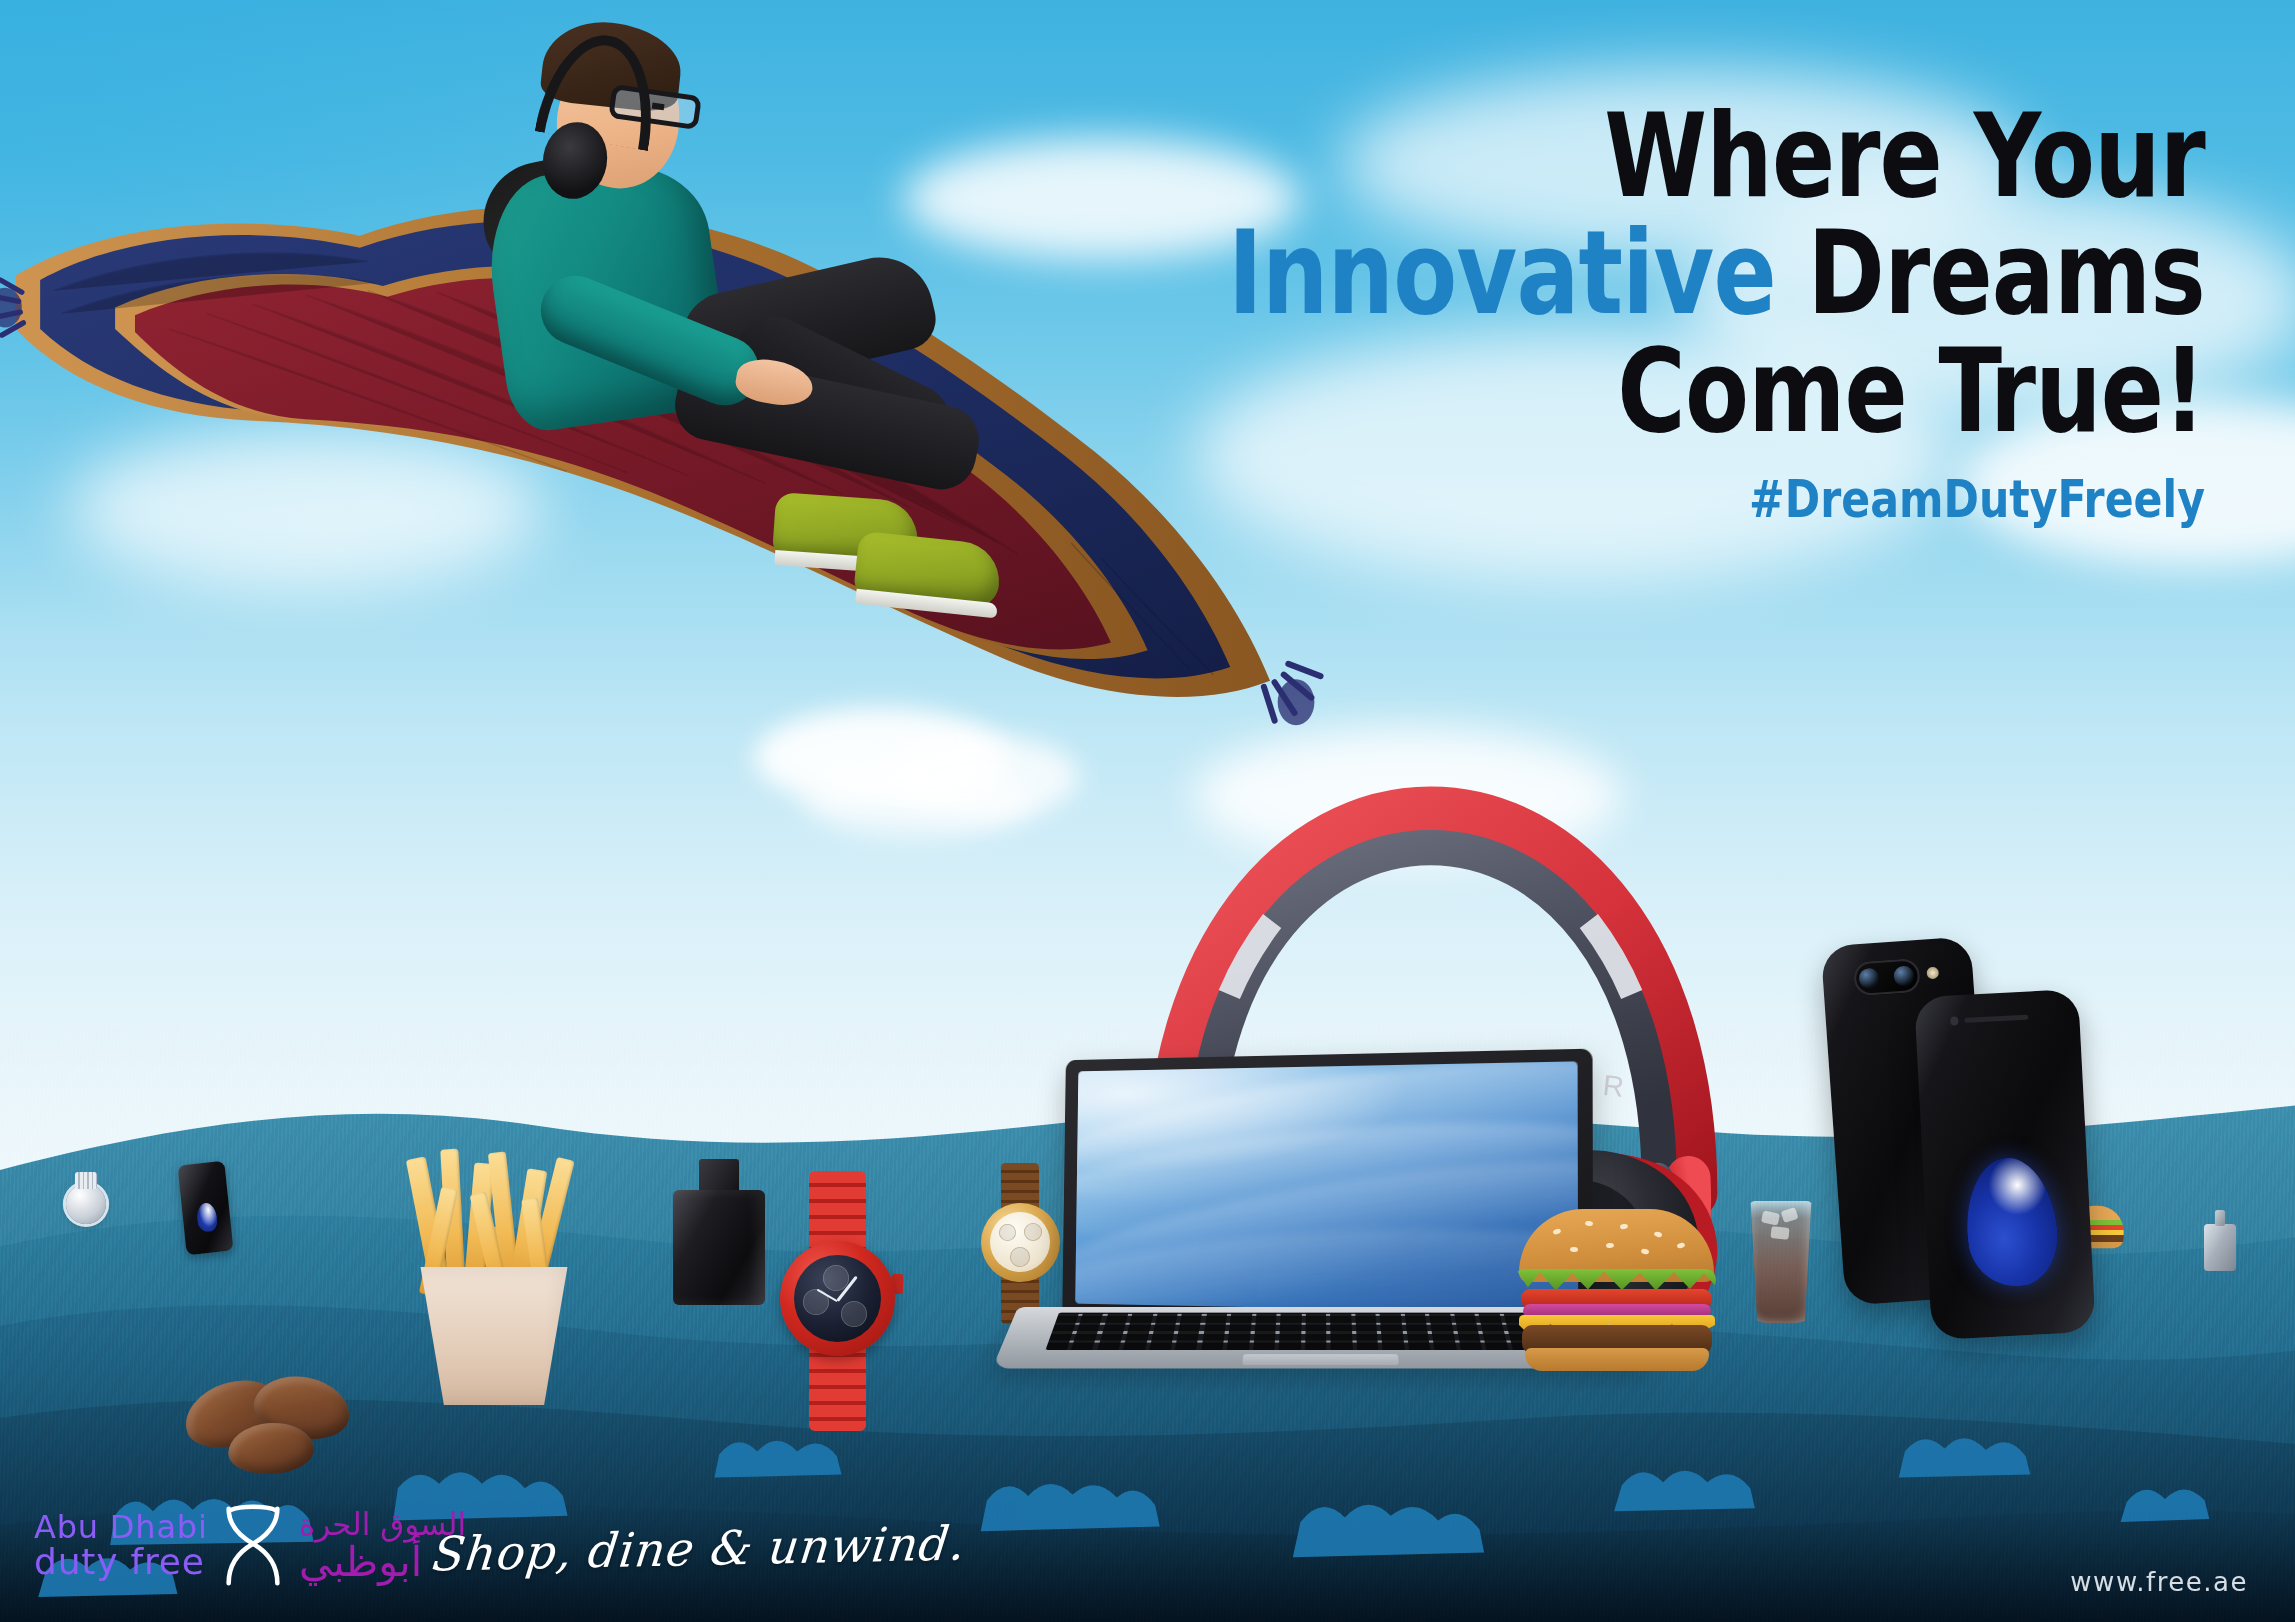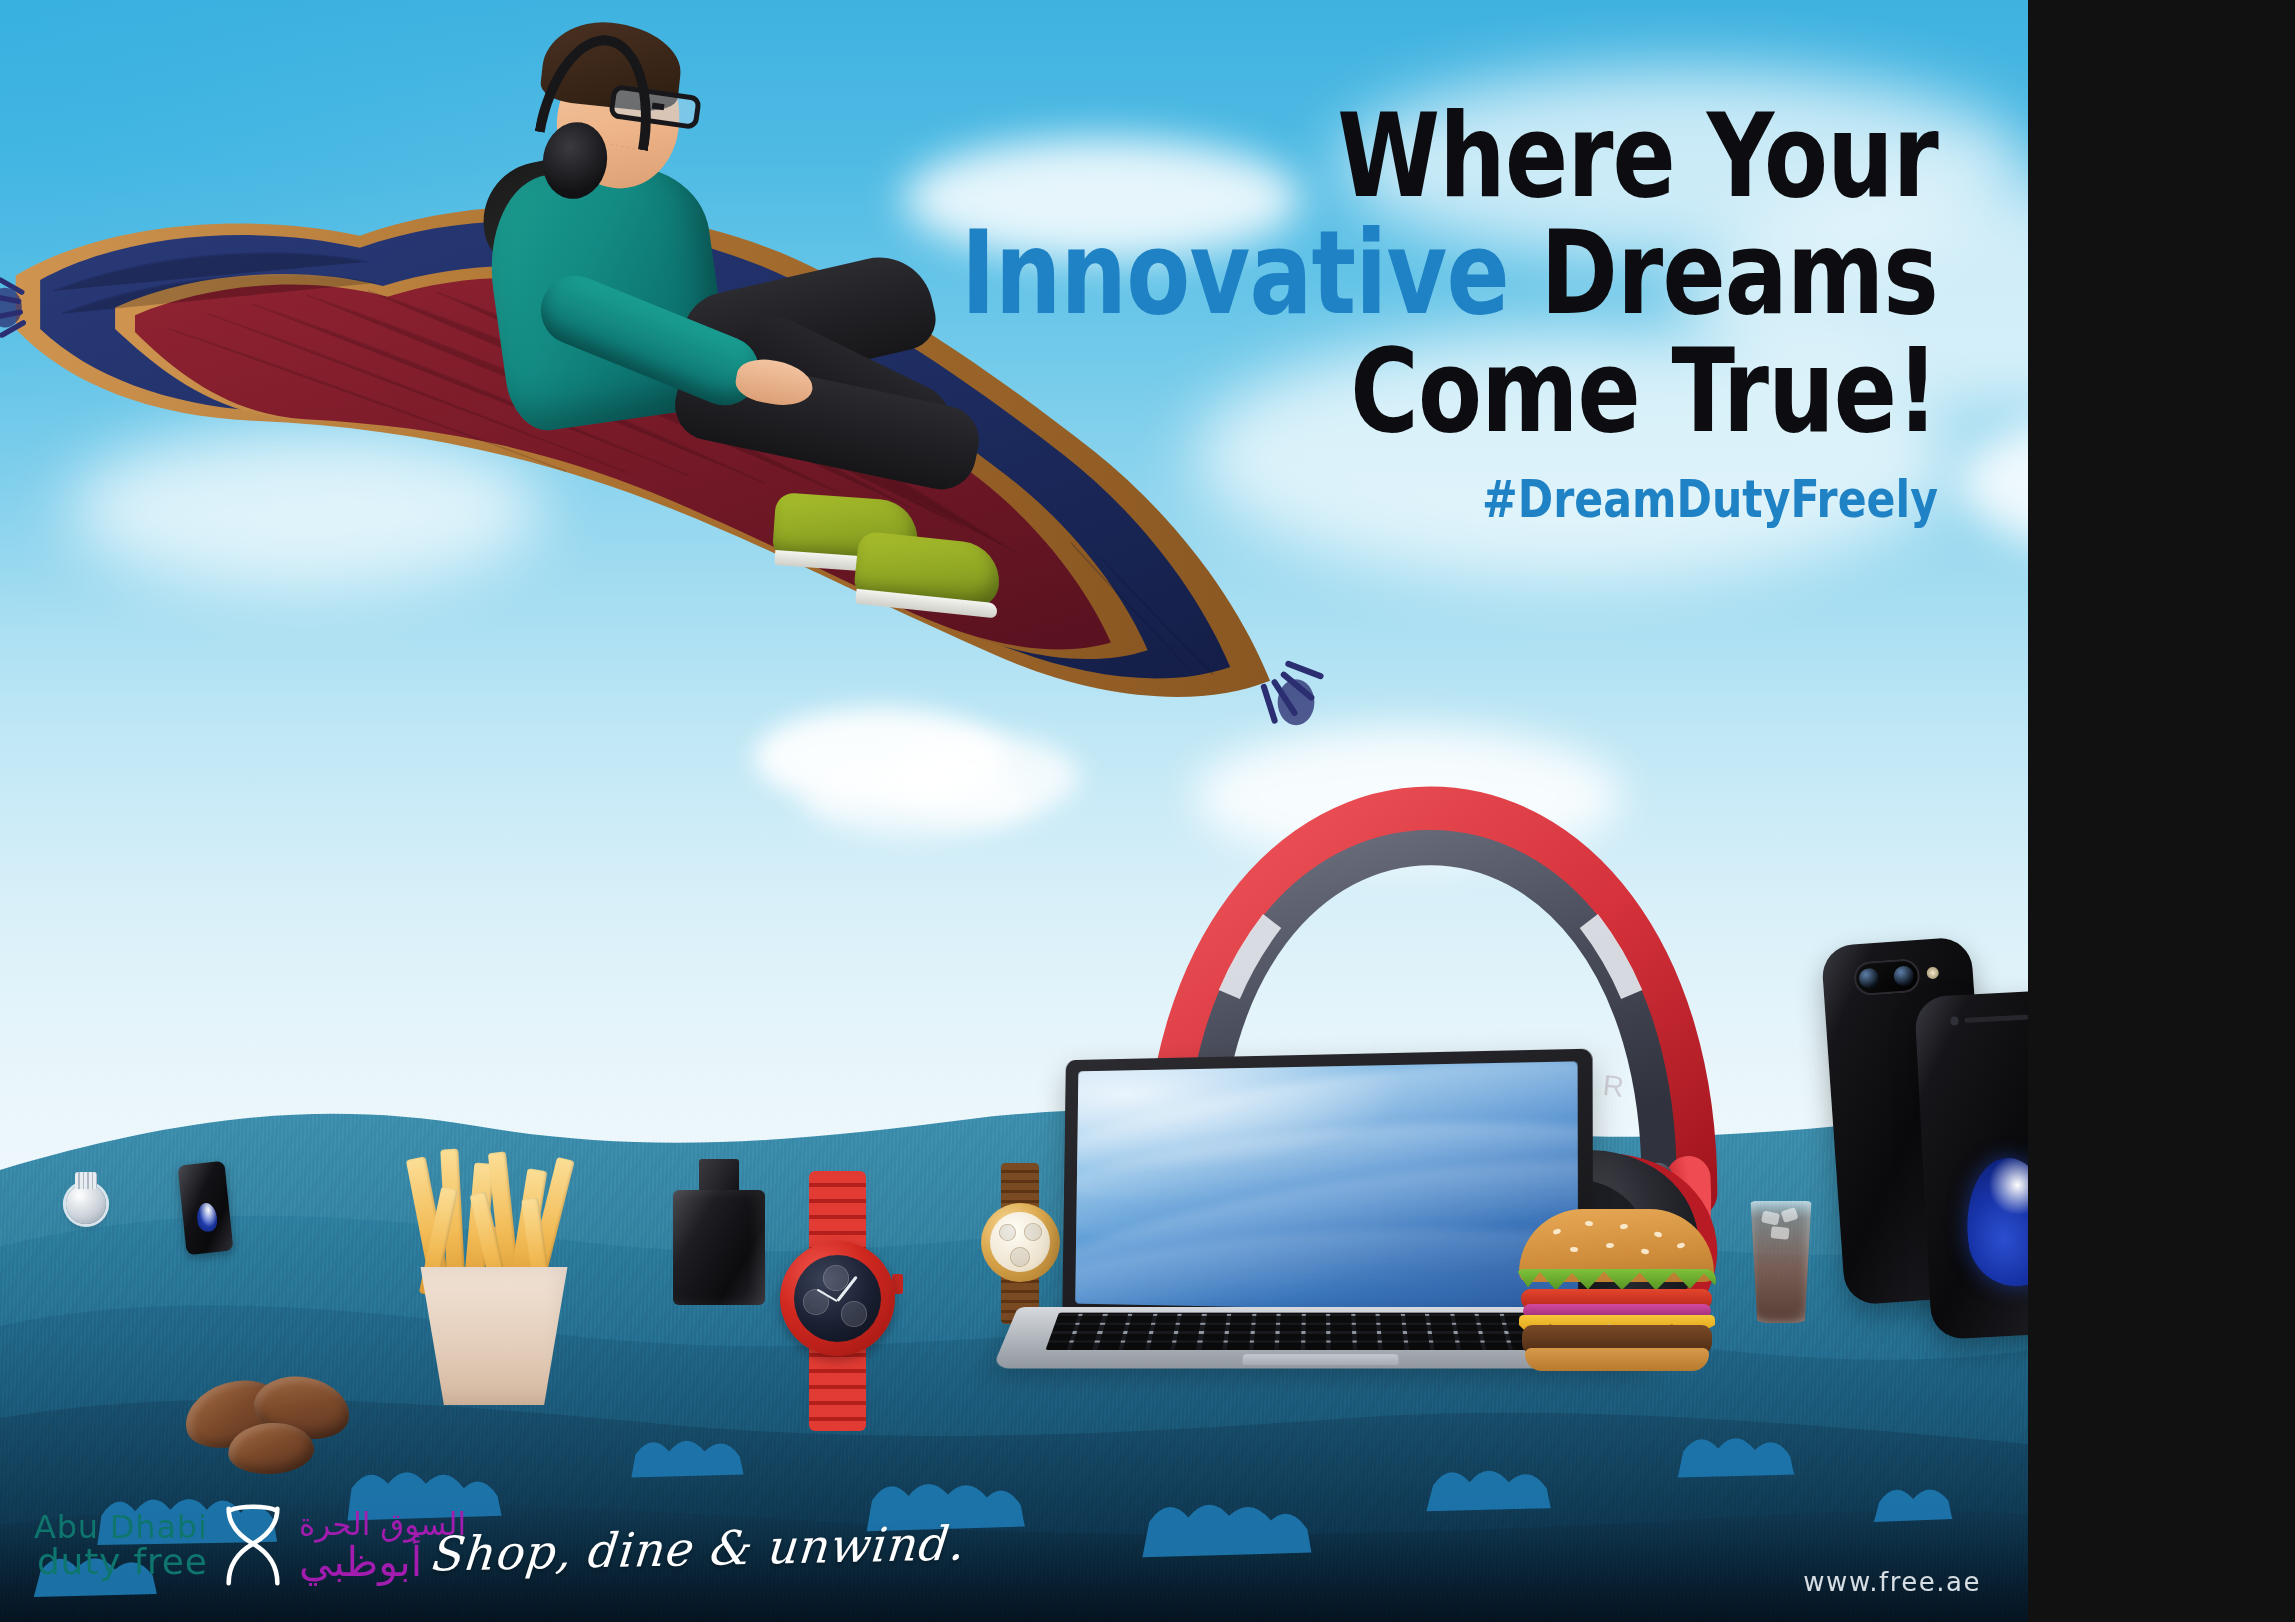--- a/index.html
+++ b/index.html
@@ -2,21 +2,21 @@
 <html style="font-size:12.2px"><head>
 <meta charset="utf-8">
 <title>Abu Dhabi Duty Free — Where Your Innovative Dreams Come True!</title>
 <style>
   * { margin:0; padding:0; box-sizing:border-box; }
   html,body{ background:#111; }
   body{ font-family:"Liberation Sans", sans-serif; }
 
   #poster{
     position:relative;
-    width:2028px; height:1623px;
+    width:2295px; height:1623px;
     overflow:hidden;
     background:#EAF7FC;
   }
 
   
   .sky{
     position:absolute; inset:0;
     background:
       linear-gradient(180deg,
         #3FB2E0 0%,
@@ -410,21 +410,21 @@
   }
   .mini-perfume:after{
     content:""; position:absolute; left:10.7px; top:-13.8px; width:10.7px; height:15.3px;
     background:linear-gradient(120deg,#C9D1D9,#848D97); border-radius:2.3px;
   }
 
   
   .footer{ position:absolute; left:0; bottom:0; width:100%; height:168px; z-index:50; }
 
   #logo-block{ position:absolute; left:34px; bottom:35px; display:flex; align-items:center; gap:10.7px; }
-  .logo-en{ color:#0f766e; text-align:right; line-height:1.02; }
+  .logo-en{ color:#8b5cf6; text-align:left; line-height:1.02; }
   .logo-en .l1{ font-size:32px; letter-spacing:0.8px; font-family:"DejaVu Sans","Liberation Sans",sans-serif; }
   .logo-en .l2{ font-size:36px; letter-spacing:0.8px; font-family:"DejaVu Sans","Liberation Sans",sans-serif; }
   .logo-mark{ width:70px; height:84px; }
   .logo-ar{ color:#a21caf; text-align:left; line-height:1.05; direction:rtl; }
   .logo-ar .l1{ font-size:31px; font-family:"DejaVu Sans","Liberation Sans",sans-serif; }
   .logo-ar .l2{ font-size:41px; font-family:Liberation Serif, serif; }
 
   #tagline{
     position:absolute; left:433px; bottom:47px;
     color:#ffffff;

